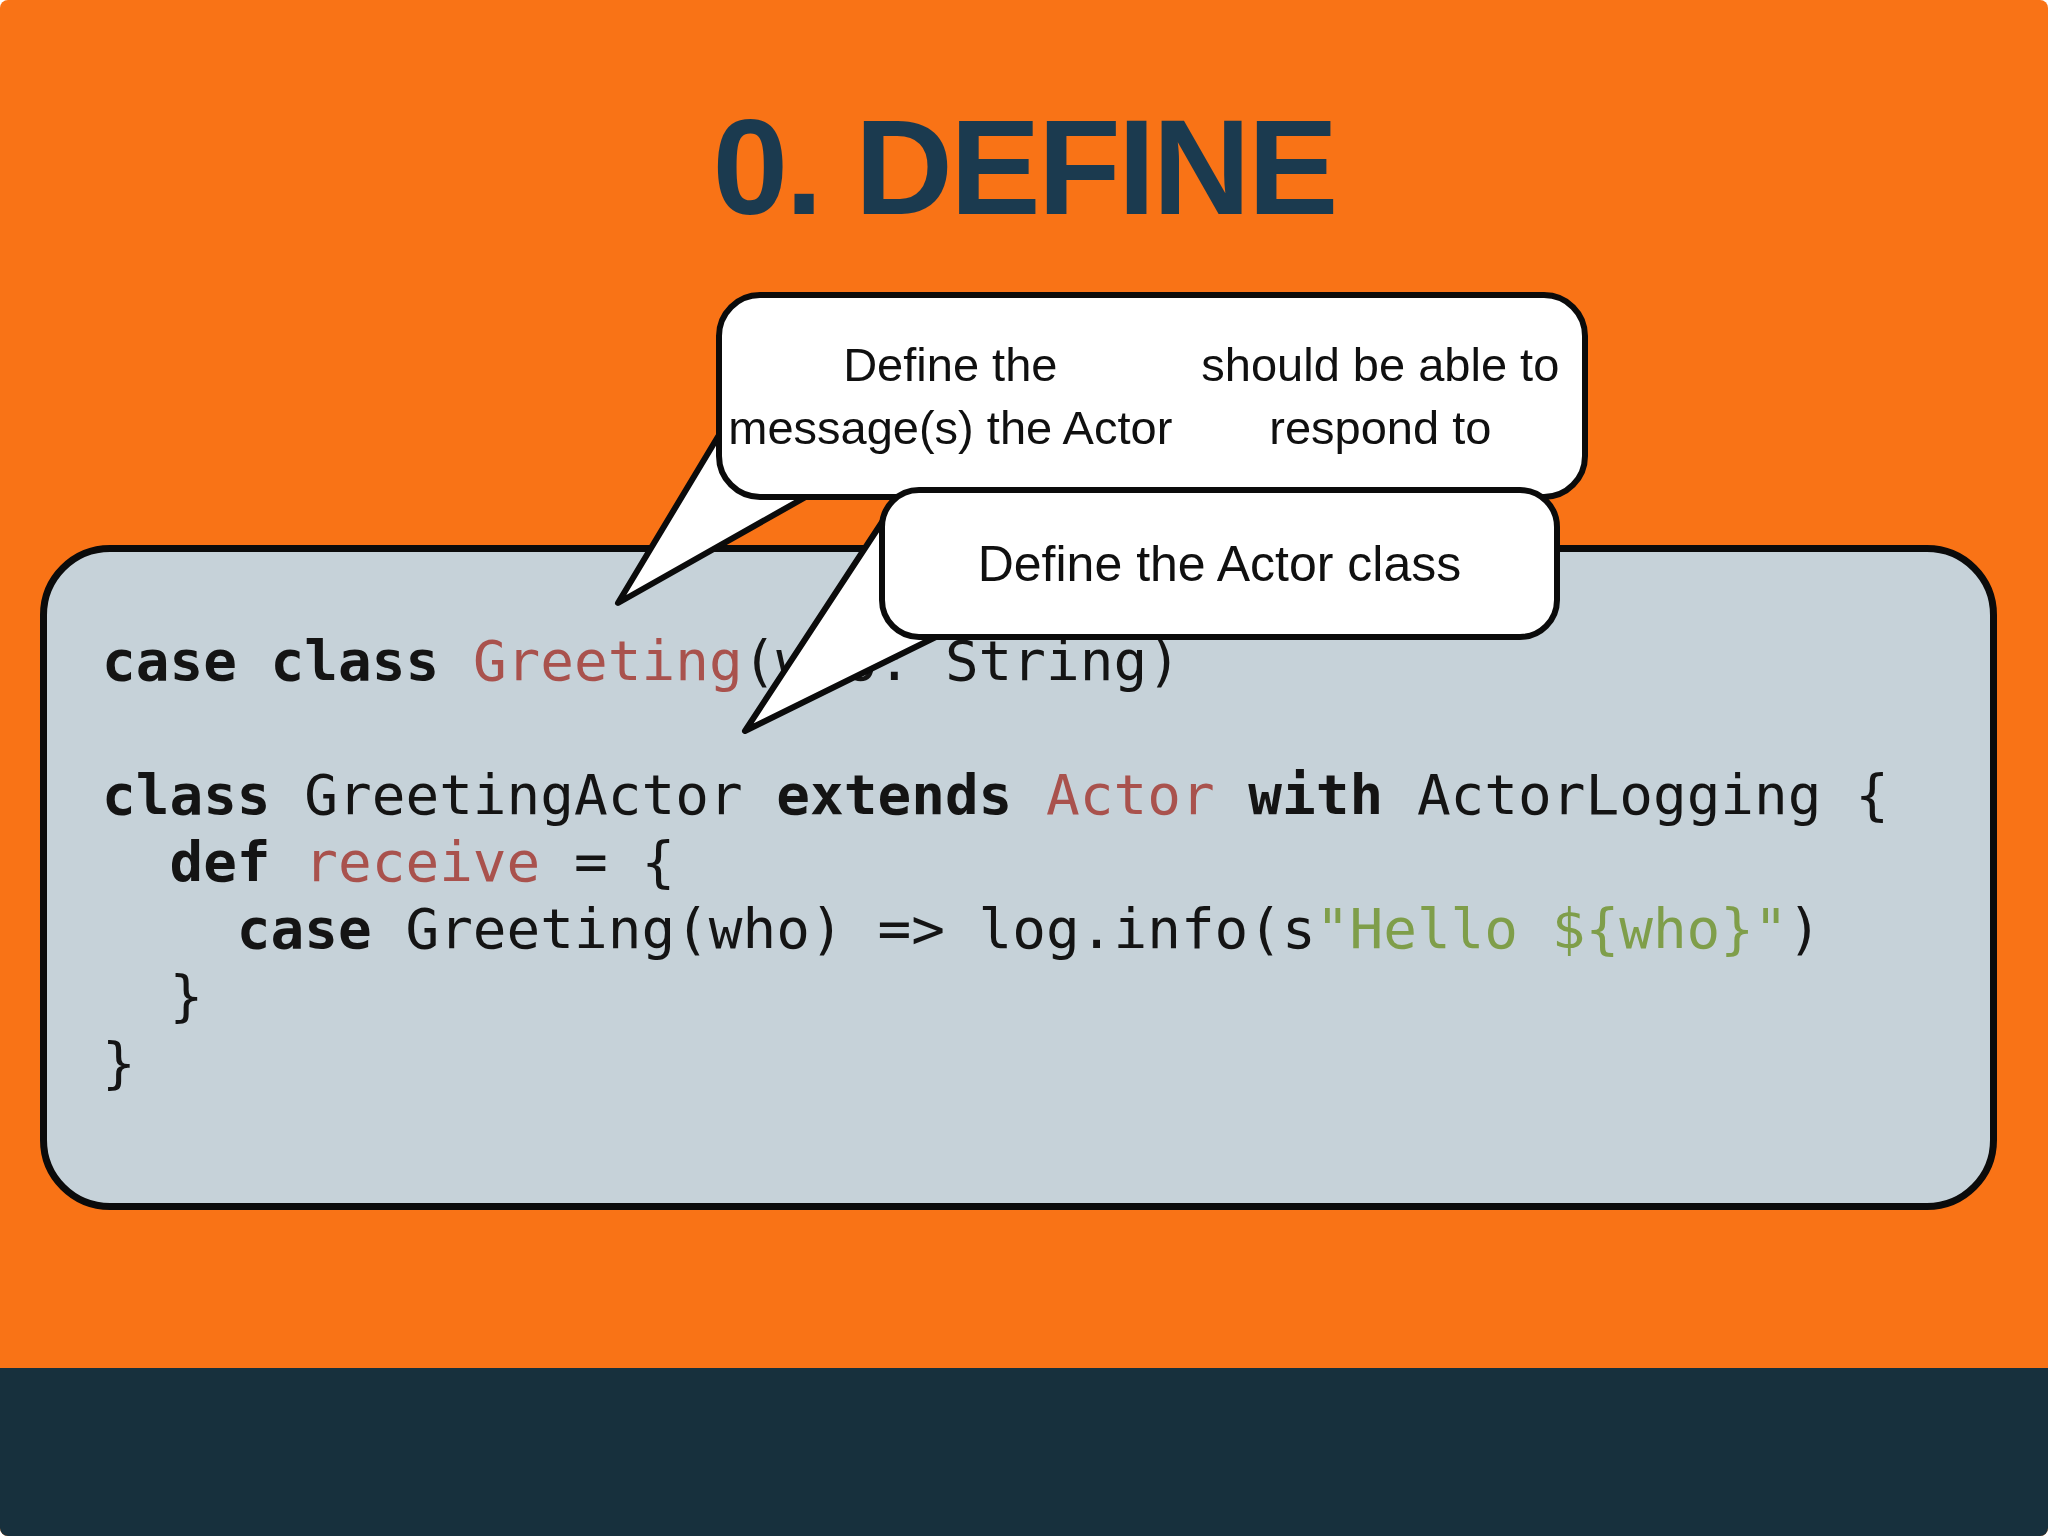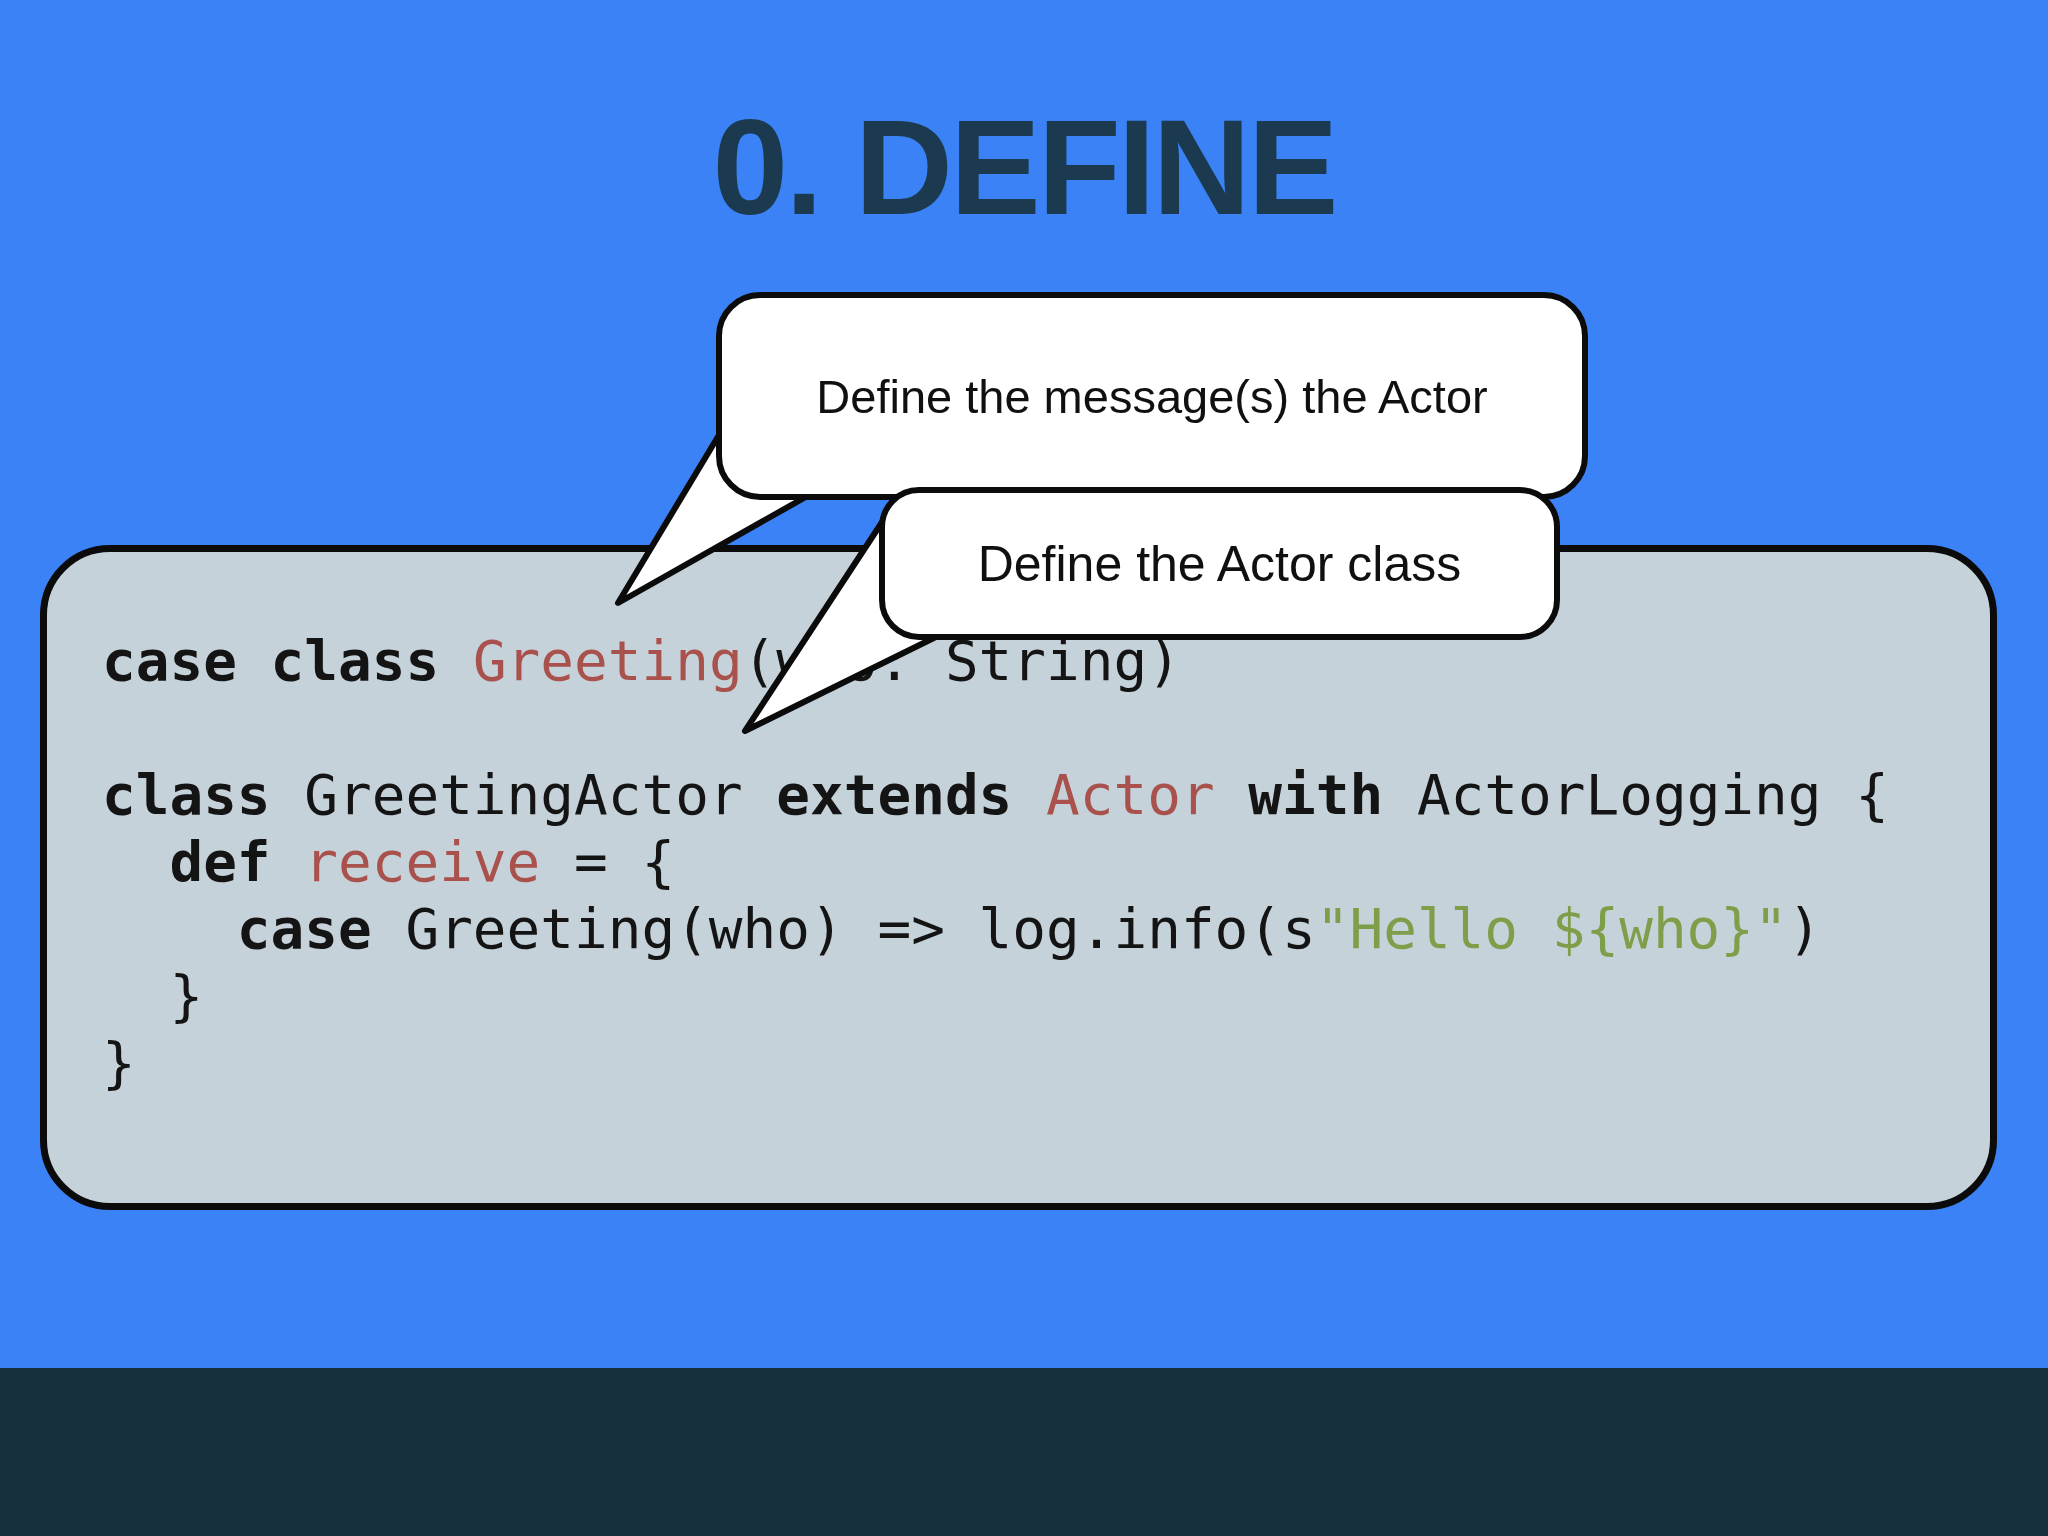--- a/index.html
+++ b/index.html
@@ -1,22 +1,22 @@
 <!DOCTYPE html>
 <html style="--title: #1b3a4f; --box-bg: #c6d2d9; --ink: #0b0b0b; --code-ink: #141414; --kw-red: #a9524d; --str-green: #7f9e4a; --footer-bg: #17303d; --footer-ink: #ffffff; --page-ink: #dce8ee;"><head>
 <meta charset="utf-8">
 <style>
   :root{
     --title:#1b3a4f; --box-bg:#c6d2d9; --ink:#0b0b0b; --code-ink:#141414;
     --kw-red:#a9524d; --str-green:#7f9e4a; --footer-bg:#17303d;
     --footer-ink:#ffffff; --page-ink:#dce8ee;
   }
   html,body{margin:0;padding:0;background:#fff;}
-  .slide{position:relative;width:2048px;height:1536px;background:#3b82f6;overflow:hidden;
-         font-family:"Liberation Sans",sans-serif;}
+  .slide{position:relative;width:2048px;height:1536px;background:#f97316;overflow:hidden;
+         font-family:"Liberation Sans",sans-serif;border-radius:8px;}
 
   
   .title{position:absolute;top:99px;left:0;width:2048px;text-align:center;margin:0;
          font-size:136px;line-height:136px;font-weight:700;letter-spacing:-3px;
          color:var(--title);}
 
   
   .codebox{position:absolute;left:40px;top:545px;width:1957px;height:665px;
            box-sizing:border-box;background:var(--box-bg);
            border:7px solid var(--ink);border-radius:70px;z-index:1;}
@@ -55,20 +55,21 @@
     <div class="code"><div class="code-line"><span class="tok-kw">case class </span><span class="tok-type">Greeting</span><span class="tok-plain">(who: String)</span></div><div class="code-line">&nbsp;</div><div class="code-line"><span class="tok-kw">class </span><span class="tok-plain">GreetingActor </span><span class="tok-kw">extends </span><span class="tok-type">Actor</span><span class="tok-plain"> </span><span class="tok-kw">with </span><span class="tok-plain">ActorLogging {</span></div><div class="code-line"><span class="tok-plain">  </span><span class="tok-kw">def </span><span class="tok-type">receive</span><span class="tok-plain"> = {</span></div><div class="code-line"><span class="tok-plain">    </span><span class="tok-kw">case </span><span class="tok-plain">Greeting(who) =&gt; log.info(s</span><span class="tok-str">"Hello ${who}"</span><span class="tok-plain">)</span></div><div class="code-line"><span class="tok-plain">  }</span></div><div class="code-line"><span class="tok-plain">}</span></div></div>
   </div>
 
   <svg class="tails" width="2048" height="1536" viewBox="0 0 2048 1536">
     <polygon points="728,420 618,603 818,490" fill="#ffffff" stroke="#0b0b0b" stroke-width="6" stroke-linejoin="round"></polygon>
     <polygon points="890,510 745,731 950,630" fill="#ffffff" stroke="#0b0b0b" stroke-width="6" stroke-linejoin="round"></polygon>
   </svg>
 
   <div class="bubble bubble1">
     <div>Define the message(s) the Actor</div>
+    <div>should be able to respond to</div>
   </div>
 
   <div class="bubble bubble2">
     <div>Define the Actor class</div>
   </div>
 
   <div class="footer">
     
     
   </div>

